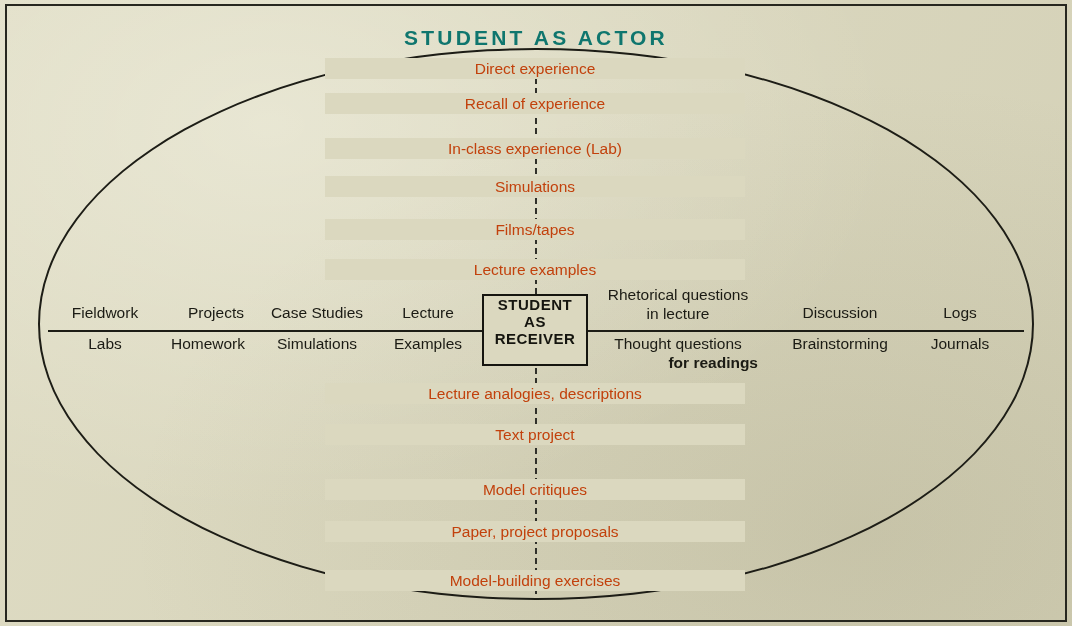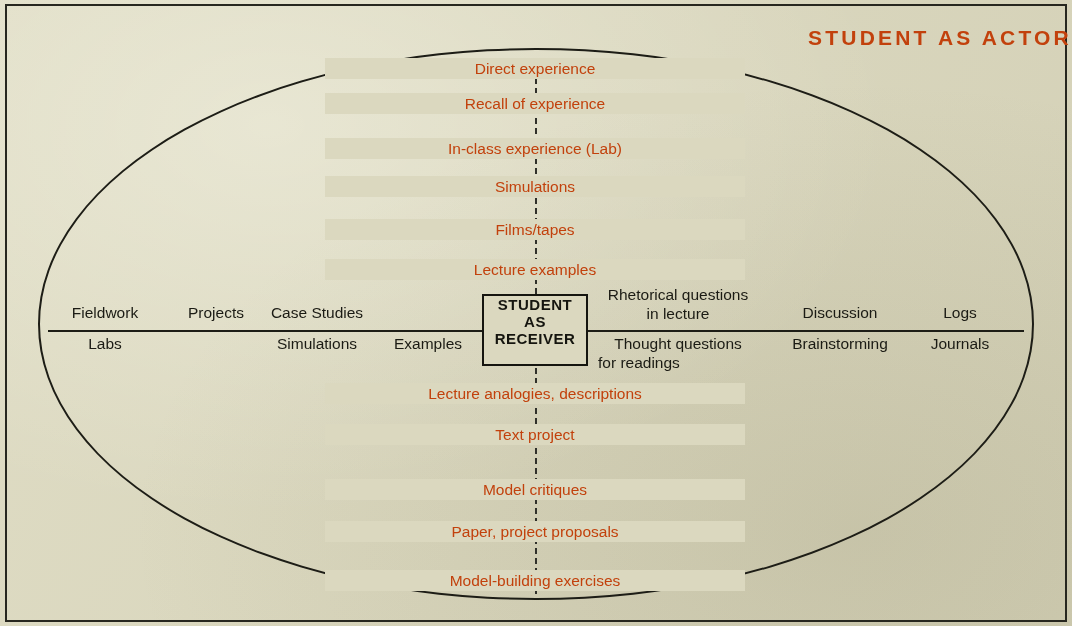--- a/index.html
+++ b/index.html
@@ -44,25 +44,25 @@
     height: 552px;
     border: 2.5px solid #1d1d16;
     border-radius: 50%;
     box-sizing: border-box;
   }
   #title {
     position: absolute;
     top: 26px;
     left: 0;
     width: 1072px;
-    text-align: right;
+    text-align: center;
     font-size: 21px;
     font-weight: bold;
     letter-spacing: 3.2px;
-    color: #c2410c;
+    color: #0f766e;
   }
   
   #axis-line {
     position: absolute;
     left: 48px;
     top: 330px;
     width: 976px;
     height: 0;
     border-top: 2px solid #1d1d16;
   }
@@ -148,30 +148,32 @@
 
   <div class="vlabel" style="left:325px; top:383px;">Lecture analogies, descriptions</div>
   <div class="vlabel" style="left:325px; top:424px;">Text project</div>
   <div class="vlabel" style="left:325px; top:479px;">Model critiques</div>
   <div class="vlabel" style="left:325px; top:521px;">Paper, project proposals</div>
   <div class="vlabel" style="left:325px; top:570px;">Model-building exercises</div>
 
   <div class="hlabel top" style="left:30px;  top:303px;">Fieldwork</div>
   <div class="hlabel top" style="left:133px; top:303px;padding-left:8px;">Projects</div>
   <div class="hlabel top" style="left:242px; top:303px;">Case Studies</div>
+  <div class="hlabel top" style="left:353px; top:303px;">Lecture</div>
   <div class="hlabel top" style="left:600px; top:285px; width:156px; text-align:center;">Rhetorical questions</div>
   <div class="hlabel top" style="left:600px; top:304px; width:156px; text-align:center;">in lecture</div>
   <div class="hlabel top" style="left:765px; top:303px; width:150px;">Discussion</div>
   <div class="hlabel top" style="left:903px; top:303px; width:114px;">Logs</div>
 
   <div class="hlabel bottom" style="left:30px;  top:334px;">Labs</div>
+  <div class="hlabel bottom" style="left:133px; top:334px;">Homework</div>
   <div class="hlabel bottom" style="left:242px; top:334px;">Simulations</div>
   <div class="hlabel bottom" style="left:353px; top:334px;">Examples</div>
   <div class="hlabel bottom" style="left:598px; top:334px; width:160px; text-align:center;">Thought questions</div>
-  <div class="hlabel bottom" style="left:598px; top:353px; width:160px; text-align:left;">for readings</div>
+  <div class="hlabel bottom" style="left:598px; top:353px; width:160px; text-align:right;font-weight:bold;">for readings</div>
   <div class="hlabel bottom" style="left:765px; top:334px; width:150px;">Brainstorming</div>
   <div class="hlabel bottom" style="left:903px; top:334px; width:114px;">Journals</div>
 
   <div id="center-box">
     <span>STUDENT</span>
     <span>AS</span>
     <span>RECEIVER</span>
   </div>
 
 </div>

